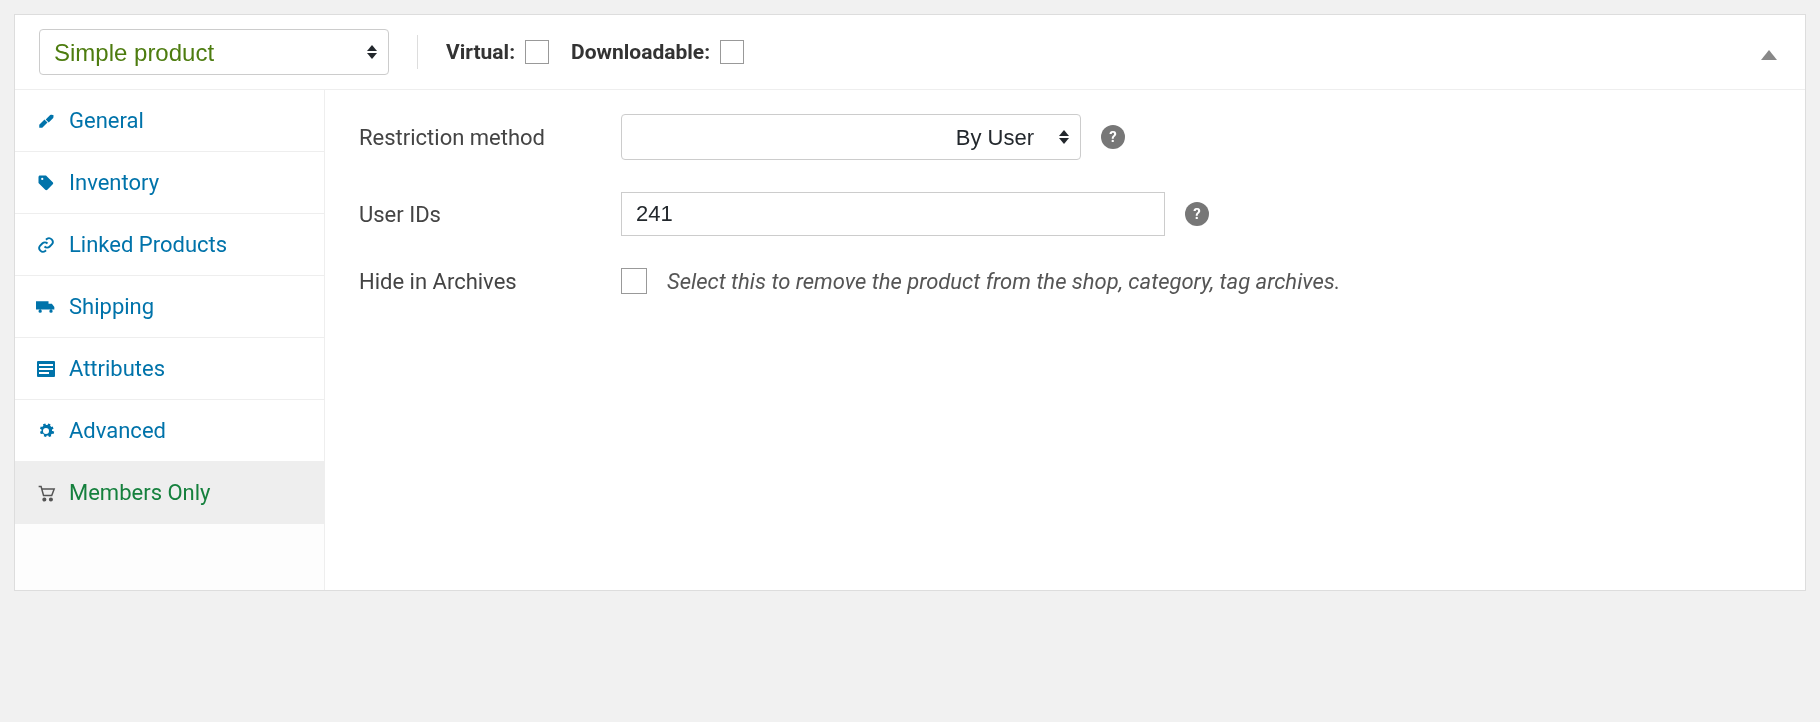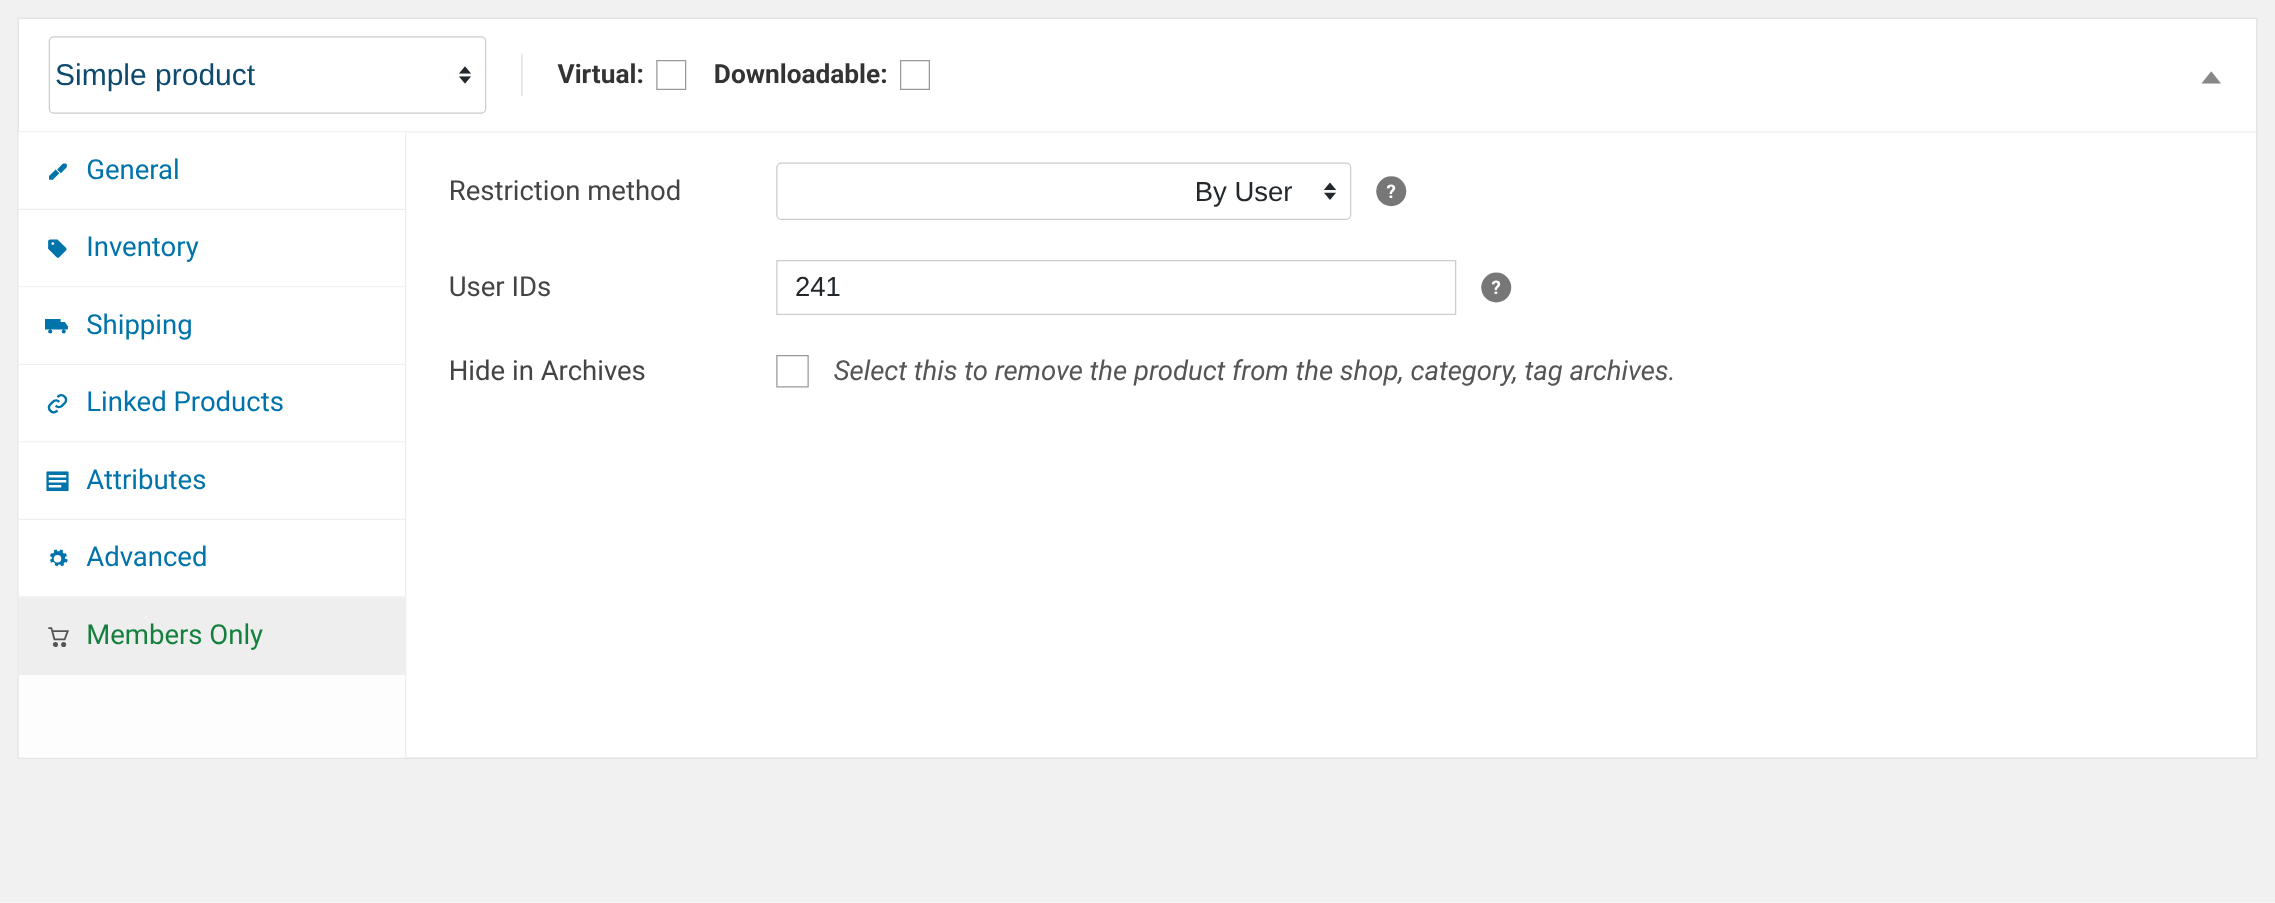--- a/index.html
+++ b/index.html
@@ -30,29 +30,29 @@
     color: #23282d;
     white-space: nowrap;
   }
   .select-wrap {
     position: relative;
     display: inline-flex;
     align-items: center;
   }
   .product-type-select {
     font-size: 24px;
-    padding: 8px 46px 8px 4px;
+    padding: 8px 46px 8px 14px;
     border: 1px solid #ccc;
     border-radius: 4px;
     background: #fff;
-    height: 62px;
+    height: 46px;
     min-width: 350px;
     appearance: none;
     -webkit-appearance: none;
-    color: #0c4a6e;
+    color: #4d7c0f;
   }
   .select-caret {
     position: absolute;
     right: 12px;
     top: 50%;
     transform: translateY(-50%);
     pointer-events: none;
     color: #23282d;
     display: flex;
     flex-direction: column;
@@ -245,34 +245,34 @@
         <li class="tab">
           <span class="icon">
             <svg width="18" height="18" viewBox="0 0 24 24" fill="currentColor">
               <path d="M21 11l-9-9H4c-1.1 0-2 .9-2 2v8l9 9c.8.8 2 .8 2.8 0l7.2-7.2c.8-.8.8-2 0-2.8zM7 8a1.5 1.5 0 110-3 1.5 1.5 0 010 3z"></path>
             </svg>
           </span>
           <span>Inventory</span>
         </li>
         <li class="tab">
           <span class="icon">
-            <svg width="20" height="16" viewBox="0 0 24 18" fill="currentColor">
-              <path d="M0 2h15v10H0zM15 5h4l3 4v3h-7zM5 16a2 2 0 100-4 2 2 0 000 4zm13 0a2 2 0 100-4 2 2 0 000 4z"></path>
-            </svg>
-          </span>
-          <span>Shipping</span>
-        </li>
-        <li class="tab">
-          <span class="icon">
             <svg width="18" height="18" viewBox="0 0 24 24" fill="none" stroke="currentColor" stroke-width="2.5">
               <path d="M10 14a5 5 0 007 0l3-3a5 5 0 00-7-7l-1 1"></path>
               <path d="M14 10a5 5 0 00-7 0l-3 3a5 5 0 007 7l1-1"></path>
             </svg>
           </span>
           <span>Linked Products</span>
+        </li>
+        <li class="tab">
+          <span class="icon">
+            <svg width="20" height="16" viewBox="0 0 24 18" fill="currentColor">
+              <path d="M0 2h15v10H0zM15 5h4l3 4v3h-7zM5 16a2 2 0 100-4 2 2 0 000 4zm13 0a2 2 0 100-4 2 2 0 000 4z"></path>
+            </svg>
+          </span>
+          <span>Shipping</span>
         </li>
         <li class="tab">
           <span class="icon">
             <svg width="18" height="16" viewBox="0 0 18 16" fill="currentColor">
               <rect x="0" y="0" width="18" height="16" rx="1" fill="currentColor"></rect>
               <rect x="2" y="3" width="14" height="2" fill="#fff"></rect>
               <rect x="2" y="7" width="14" height="2" fill="#fff"></rect>
               <rect x="2" y="11" width="10" height="2" fill="#fff"></rect>
             </svg>
           </span>

